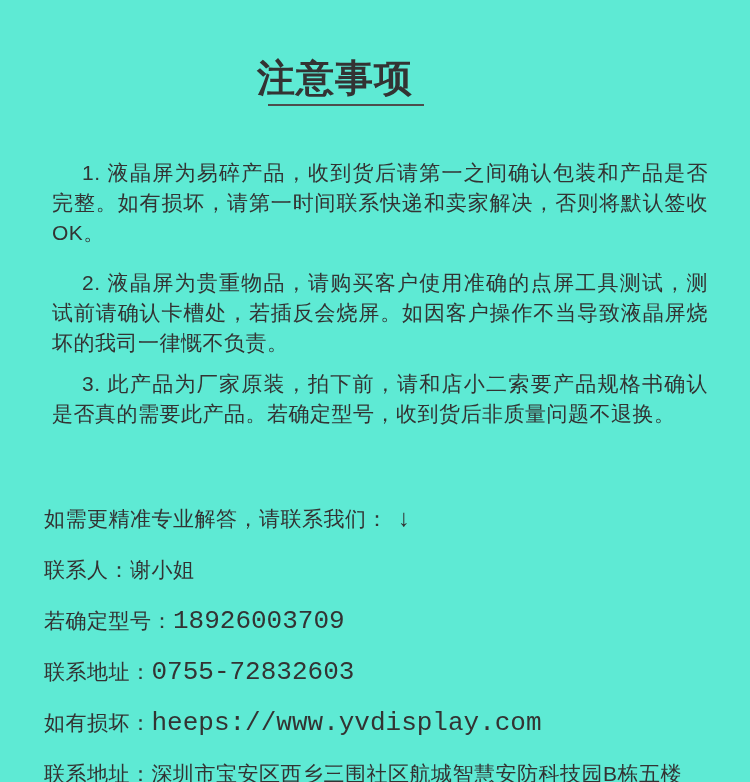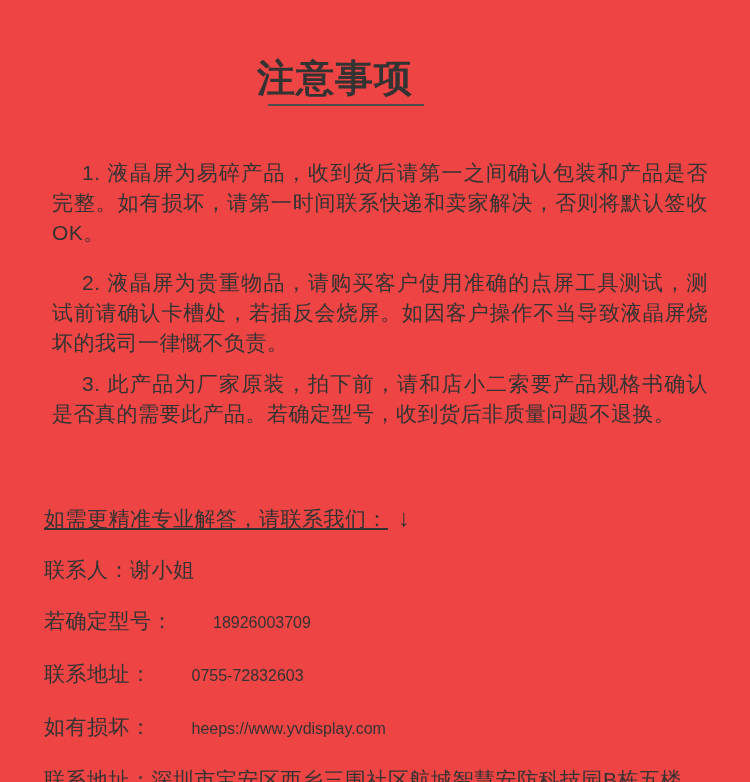--- a/index.html
+++ b/index.html
@@ -4,21 +4,21 @@
 <style>
   html, body {
     margin: 0;
     padding: 0;
     background: #ffffff;
   }
   .page {
     position: relative;
     width: 750px;
     height: 782px;
-    background: #ef4444;
+    background: #5eead4;
     overflow: hidden;
     font-family: "Liberation Sans", "DejaVu Sans", sans-serif;
     color: #333333;
   }
   .title {
     margin: 0;
     padding-top: 56px;
     margin-left: 257px;
     width: max-content;
     font-size: 38px;
@@ -50,34 +50,32 @@
     margin: 74px 30px 0 44px;
     font-size: 21px;
     line-height: 30px;
     letter-spacing: 0.5px;
   }
   .contact .row {
     margin: 21px 0 0 0;
   }
   .contact .row.first {
     margin-top: 4px;
-    text-decoration: underline;
   }
   .arrow-icon {
     display: inline-block;
     margin-left: 10px;
     font-size: 24px;
     font-weight: bold;
     color: #333333;
   }
   .mono {
-    font-family: Liberation Sans, sans-serif;
-    font-size: 16px;
+    font-family: Liberation Mono, monospace;
+    font-size: 26px;
     letter-spacing: 0;
-    margin-left: 40px;
   }
 </style>
 </head>
 <body>
 
 <div class="page">
 
   <h1 class="title">注意事项</h1>
   <div class="title-underline"></div>
 

